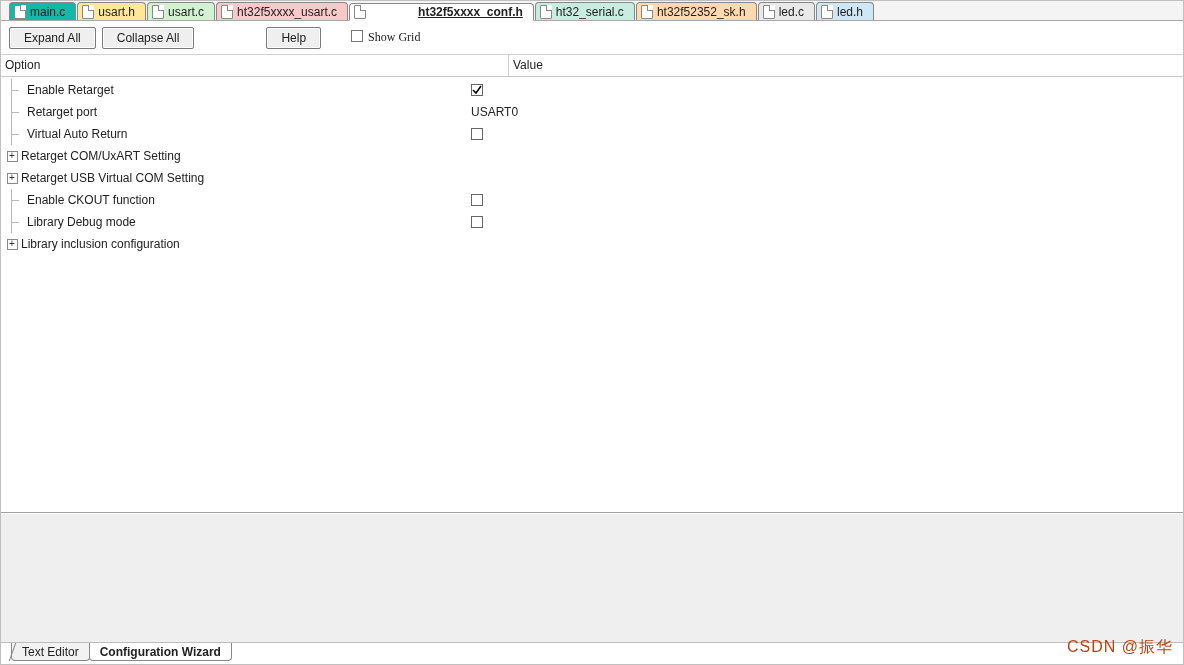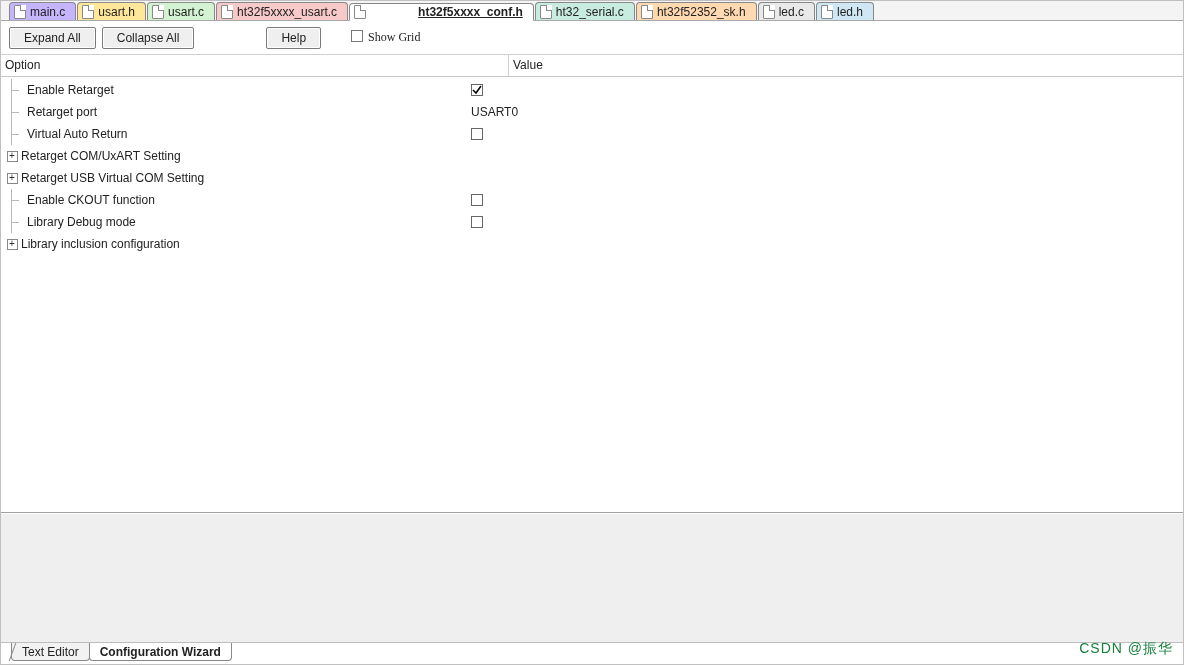--- a/index.html
+++ b/index.html
@@ -49,29 +49,29 @@
 
   
   .bottom-pane { height:130px; border-top:1px solid #a0a0a0; background:#efefef; box-shadow:inset 0 1px 0 #fff; }
 
   
   .nb-tabs { display:flex; align-items:flex-start; height:22px; padding-left:8px; background:#fff; border-top:1px solid #bdbdbd; }
   .nb-tab { height:18px; padding:1px 10px 0 10px; border:1px solid #888; border-top:none; background:#f2f2f2; border-radius:0 0 4px 4px; margin-right:-1px; cursor:pointer; font-size:12px; display:flex; align-items:center; }
   .nb-tab[data-active="true"] { background:#fff; font-weight:700; }
   .nb-lead { width:4px; height:18px; border-right:1px solid #888; transform:skewX(-20deg); margin-right:-2px; }
 
-  .watermark { position:absolute; right:10px; bottom:6px; font-size:14px; color:#15803d; font-family:Arial,sans-serif; letter-spacing:1px; pointer-events:none; }
+  .watermark { position:absolute; right:10px; bottom:6px; font-size:16px; color:#c2410c; font-family:Arial,sans-serif; letter-spacing:1px; pointer-events:none; }
 </style>
 </head>
 <body>
 
 <div class="app">
 
   <div class="tabbar" id="tabbar">
-      <div class="file-tab" data-active="false" style="background: #c4b5fd;">
+      <div class="file-tab" data-active="false" style="background: #14b8a6;">
         <span class="file-icon"></span>
         <span class="fname">main.c</span>
       </div>
       <div class="file-tab" data-active="false" style="background: rgb(255, 231, 154);">
         <span class="file-icon"></span>
         <span class="fname">usart.h</span>
       </div>
       <div class="file-tab" data-active="false" style="background: rgb(210, 242, 210);">
         <span class="file-icon"></span>
         <span class="fname">usart.c</span>

